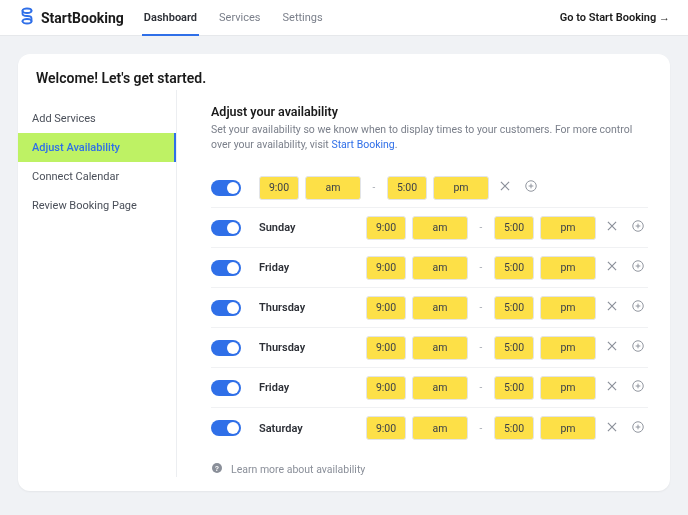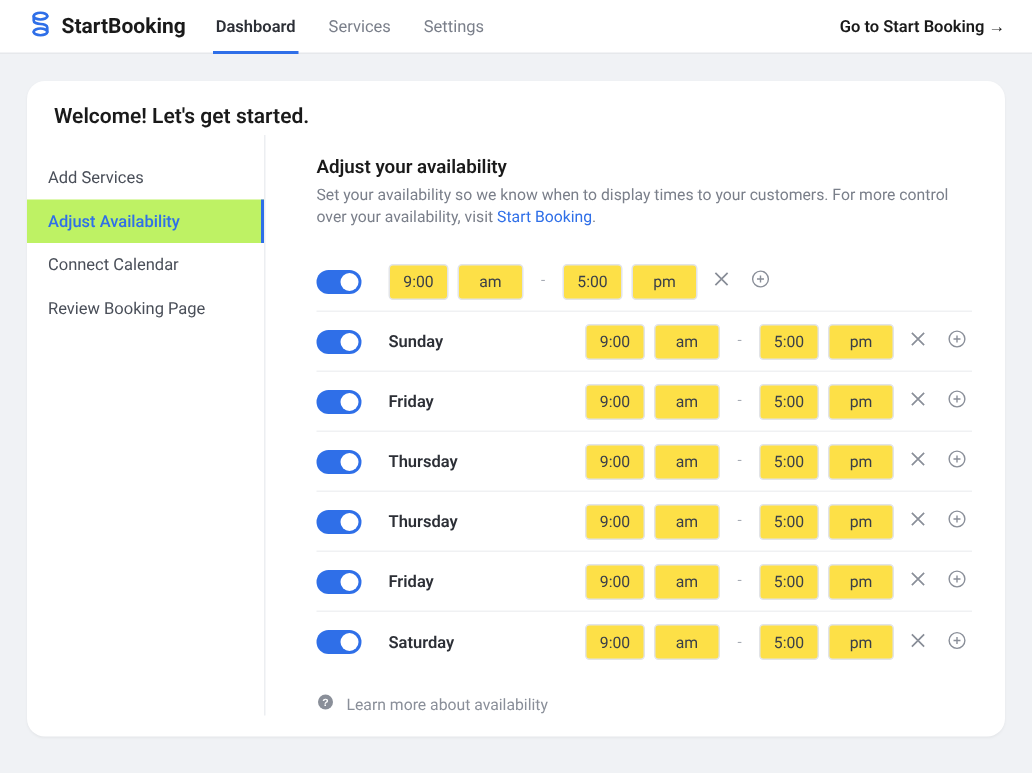--- a/index.html
+++ b/index.html
@@ -176,21 +176,21 @@
     display: flex;
     align-items: center;
     justify-content: center;
     font-size: 10.5px;
     color: #3a3f48;
     background: #fde047;
     padding: 0;
     text-align: center;
   }
   .tb-hour { width: 40px; }
-  .tb-ampm { width: 44px; }
+  .tb-ampm { width: 56px; }
   .dash {
     width: 14px;
     text-align: center;
     color: #a6abb4;
     font-size: 10px;
   }
   .icon-btn {
     width: 20px;
     height: 20px;
     display: flex;

